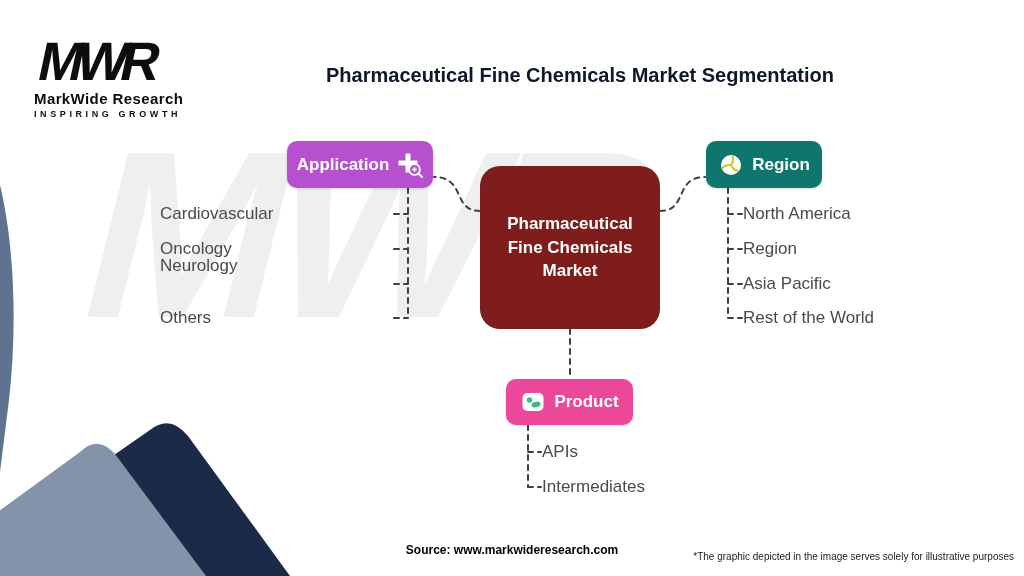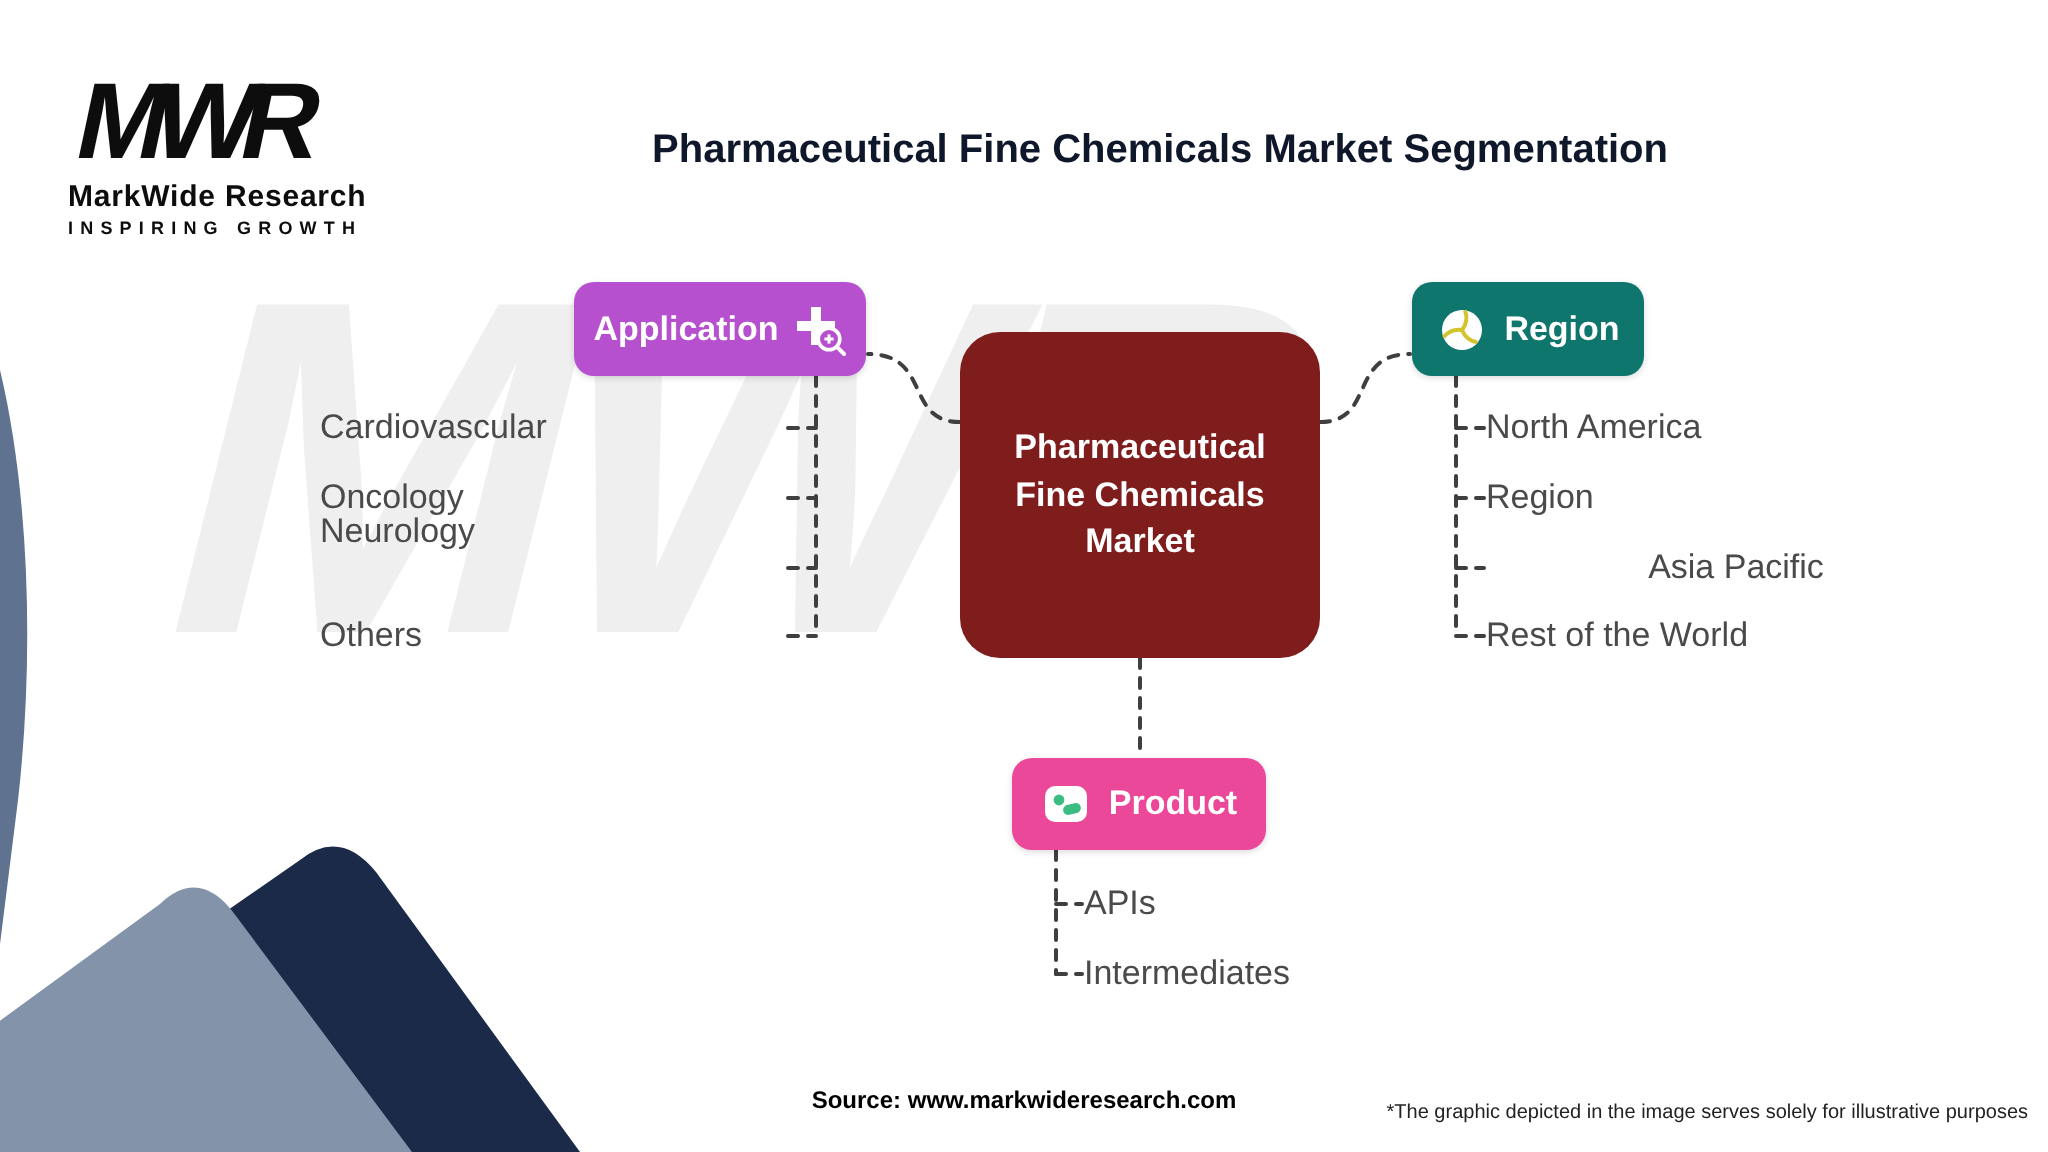--- a/index.html
+++ b/index.html
@@ -150,21 +150,21 @@
     <span>Product</span>
   </div>
 
   <div class="item item-left" style="top:203px;">Cardiovascular</div>
   <div class="item item-left" style="top:238px;">Oncology</div>
   <div class="item item-left" style="top:255px;">Neurology</div>
   <div class="item item-left" style="top:307px;">Others</div>
 
   <div class="item item-right" style="top:203px;">North America</div>
   <div class="item item-right" style="top:238px;">Region</div>
-  <div class="item item-right" style="top:273px;text-align:center;">Asia Pacific</div>
+  <div class="item item-right" style="top:273px;">Asia Pacific</div>
   <div class="item item-right" style="top:307px;">Rest of the World</div>
 
   <div class="item item-bottom" style="top:441px;">APIs</div>
   <div class="item item-bottom" style="top:476px;">Intermediates</div>
 
   <div class="source">Source: www.markwideresearch.com</div>
   <div class="disclaimer">*The graphic depicted in the image serves solely for illustrative purposes</div>
 
 </div>
 

